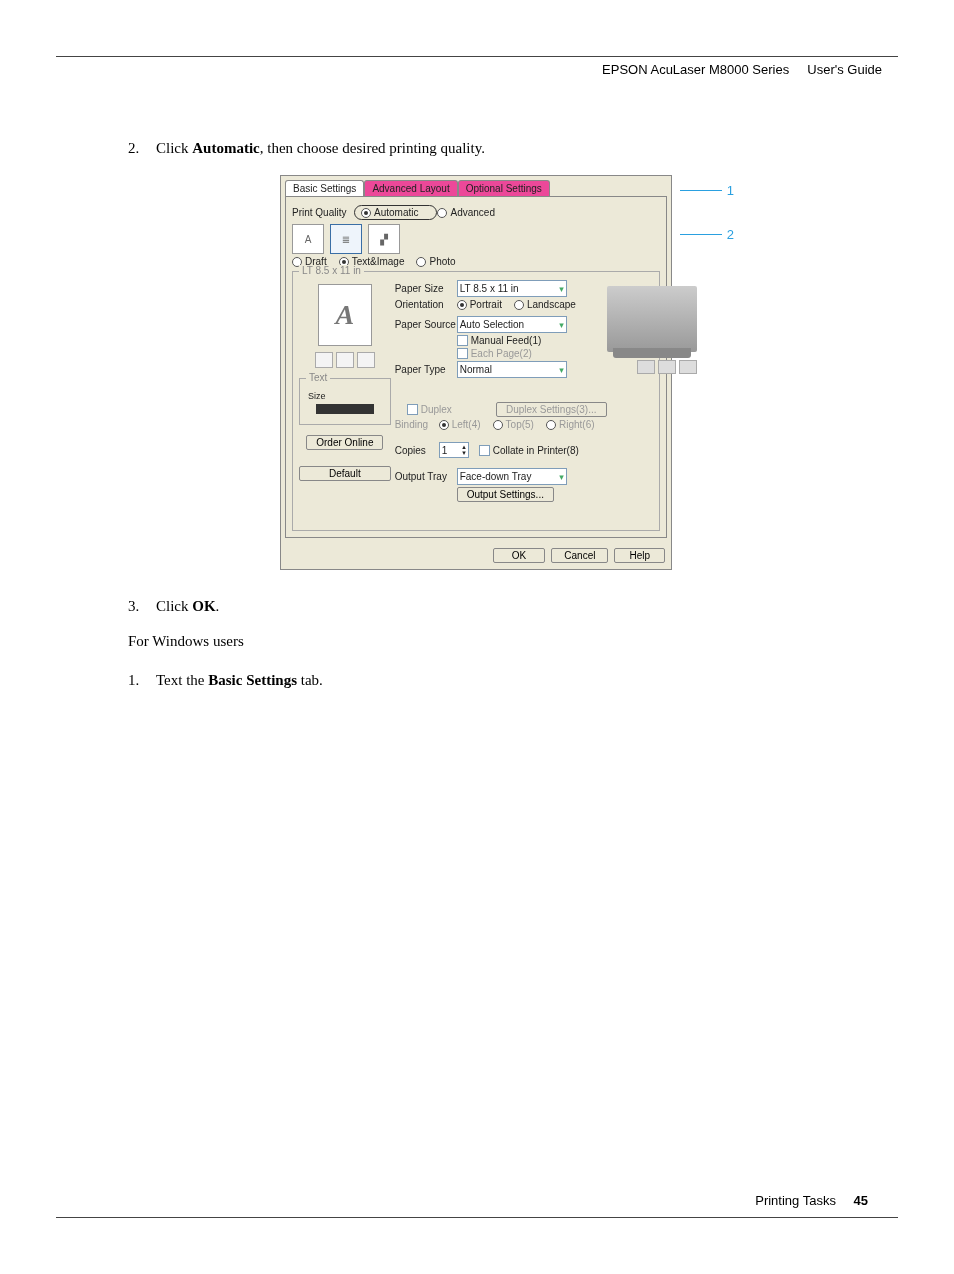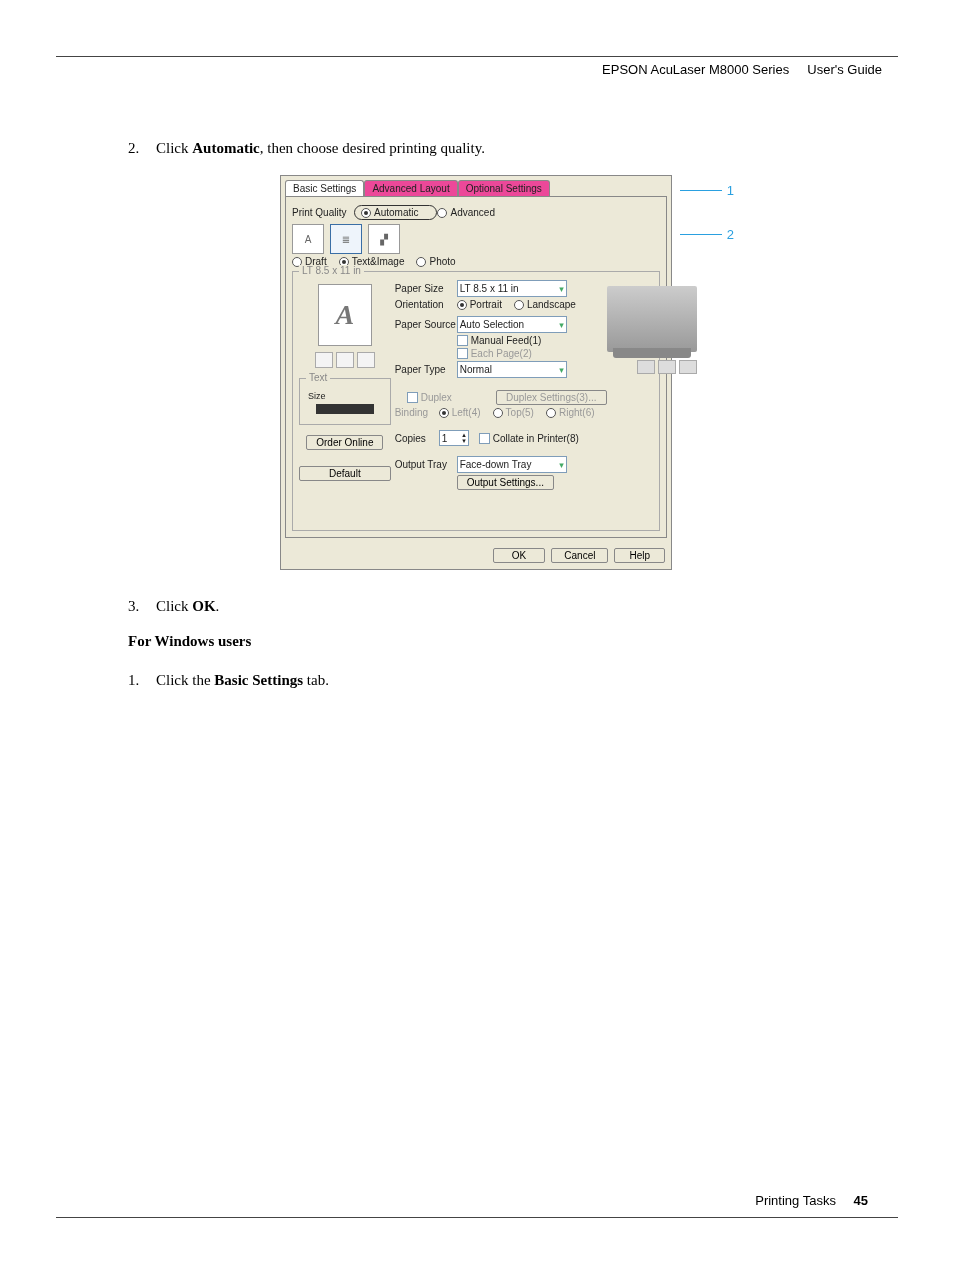--- a/index.html
+++ b/index.html
@@ -42,21 +42,21 @@
   .heading2 {
     font-family: Arial, sans-serif;
     font-style: italic;
     font-weight: 700;
     font-size: 22px;
     margin-top: 36px;
     margin-bottom: 22px;
     margin-left: -60px;
   }
   .subhead {
-    font-weight: 700;
+    font-weight: 400;
     font-size: 15px;
     margin-bottom: 22px;
   }
 
   
   .dialog-wrap {
     position: relative;
     margin: 14px auto 28px auto;
     width: 450px;
   }
@@ -320,21 +320,21 @@
                   <span>Each Page(2)</span>
                 </div>
               <div class="row">
                   <span class="lbl">Paper Type</span>
                 <div class="select">
                     <span>Normal</span>
                     <span class="arr">▾</span>
                   </div>
                 </div>
 
-              <div class="row disabled" style="margin-top:12px;padding-left:12px;">
+              <div class="row disabled" style="margin-top:24px;padding-left:12px;">
                 <span class="chk"></span>
                   <span>Duplex</span>
                 <span style="flex:1"></span>
                 <button class="btn disabled">Duplex Settings(3)...</button>
               </div>
               <div class="row disabled">
                   <span class="lbl" style="width:44px;">Binding</span>
                 <span class="radio sel">
                     <span class="dot"></span>
                     <span>Left(4)</span>
@@ -396,21 +396,21 @@
     <div class="txt">
       <span>Click </span><span class="bold">OK</span><span>.</span>
     </div>
   </div>
 
   <div class="subhead">For Windows users</div>
 
   <div class="step">
     <div class="num">1.</div>
     <div class="txt">
-      <span>Click the </span><span class="bold">Basic Settings</span><span> tab.</span>
+      <span>Text the </span><span class="bold">Basic Settings</span><span> tab.</span>
     </div>
   </div>
 
 </div>
 
 <div class="footer">
   <span>Printing Tasks</span>
   <span class="pg">45</span>
 </div>
 

